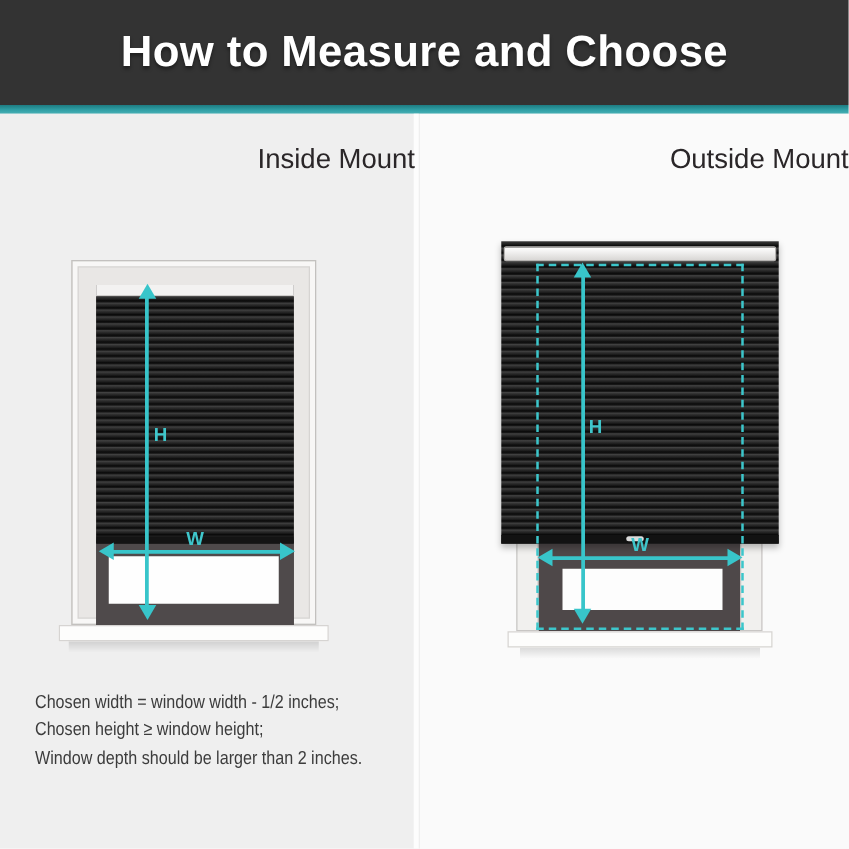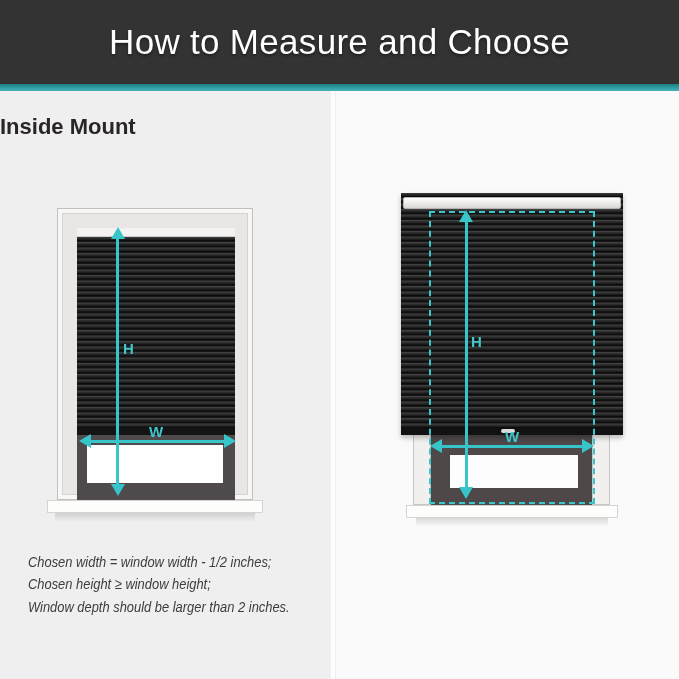--- a/index.html
+++ b/index.html
@@ -3,31 +3,31 @@
 <meta charset="utf-8">
 <style>
   html,body{margin:0;padding:0;}
   .page{position:relative;width:679px;height:679px;overflow:hidden;
         font-family:"Liberation Sans",sans-serif;background:#fafafa;}
   .abs{position:absolute;}
 
   
   .banner{left:0;top:0;width:679px;height:84px;background:#333333;}
   .banner h1{margin:0;height:84px;line-height:84px;text-align:center;
-             color:#ffffff;font-size:35px;font-weight:normal;letter-spacing:.3px;
+             color:#ffffff;font-size:35px;font-weight:bold;letter-spacing:.3px;
              text-shadow:0 2px 3px rgba(0,0,0,.4);}
   .accent{left:0;top:84px;width:679px;height:7px;
           background:linear-gradient(180deg,#1d7c82 0%,#2f9fa5 55%,#49b0b5 100%);}
 
   
   .col-left-bg{left:0;top:91px;width:336px;height:588px;background:#efefef;}
   .col-right-bg{left:336px;top:91px;width:343px;height:588px;background:#fafafa;}
   .divider{left:331px;top:91px;width:4px;height:588px;background:#fdfdfd;}
 
-  .heading{top:114px;font-size:22px;font-weight:bold;color:#2a2628;text-align:left;}
+  .heading{top:114px;font-size:22px;font-weight:normal;color:#2a2628;text-align:right;}
   .heading.inside{left:0;width:332px;}
   .heading.outside{left:336px;width:343px;}
 
   
   .pleats{background:repeating-linear-gradient(180deg,
       #414141 0px,#303030 1px,#1d1d1d 2.5px,#0b0b0b 3.6px,#161616 4.6px,#414141 5.5px);}
   .vline{width:3px;background:#38c5ca;z-index:6;}
   .hline{height:3px;background:#38c5ca;z-index:6;}
   .tri{width:0;height:0;z-index:6;}
   .tri.up{border-left:7px solid transparent;border-right:7px solid transparent;border-bottom:12px solid #38c5ca;}
@@ -68,40 +68,41 @@
   .pulltab{left:501px;top:429px;width:14px;height:4px;background:#dcdcdc;border-radius:2px;z-index:5;}
   .headrail-r{left:403px;top:197px;width:218px;height:12px;border-radius:2px;
               background:linear-gradient(180deg,#ffffff,#d9d7d5);
               border:1px solid #b5b3b1;box-sizing:border-box;z-index:5;}
   .dashed-rect{left:429px;top:211px;width:166px;height:293px;
                border:2px dashed #3cc6cb;box-sizing:border-box;z-index:6;}
 
   
   .notes{top:551px;font-size:15px;line-height:22.4px;color:#3c3c3c;z-index:2;}
   .notes p{margin:0;white-space:nowrap;transform-origin:0 50%;}
-  .notes.inside{left:28px;width:300px;font-style:italic;}
+  .notes.inside{left:28px;width:300px;}
   .notes.inside p{transform:scaleX(.86);}
   .notes.outside{left:347px;width:330px;}
   .notes.outside p{transform:scaleX(.79);}
 </style>
 </head>
 <body>
 
 <div class="page">
 
   <header class="abs banner">
     <h1>How to Measure and Choose</h1>
   </header>
   <div class="abs accent"></div>
 
   <div class="abs col-left-bg"></div>
   <div class="abs col-right-bg"></div>
   <div class="abs divider"></div>
 
   <h2 class="abs heading inside" style="margin:0;">Inside Mount</h2>
+  <h2 class="abs heading outside" style="margin:0;">Outside Mount</h2>
 
   <div class="abs win-frame"></div>
   <div class="abs win-opening"></div>
   <div class="abs headrail-l"></div>
   <div class="abs blind-l pleats"></div>
   <div class="abs rail-l"></div>
   <div class="abs lower-l"></div>
   <div class="abs pane-l"></div>
   <div class="abs sill-l"></div>
   <div class="abs sillshadow-l"></div>

